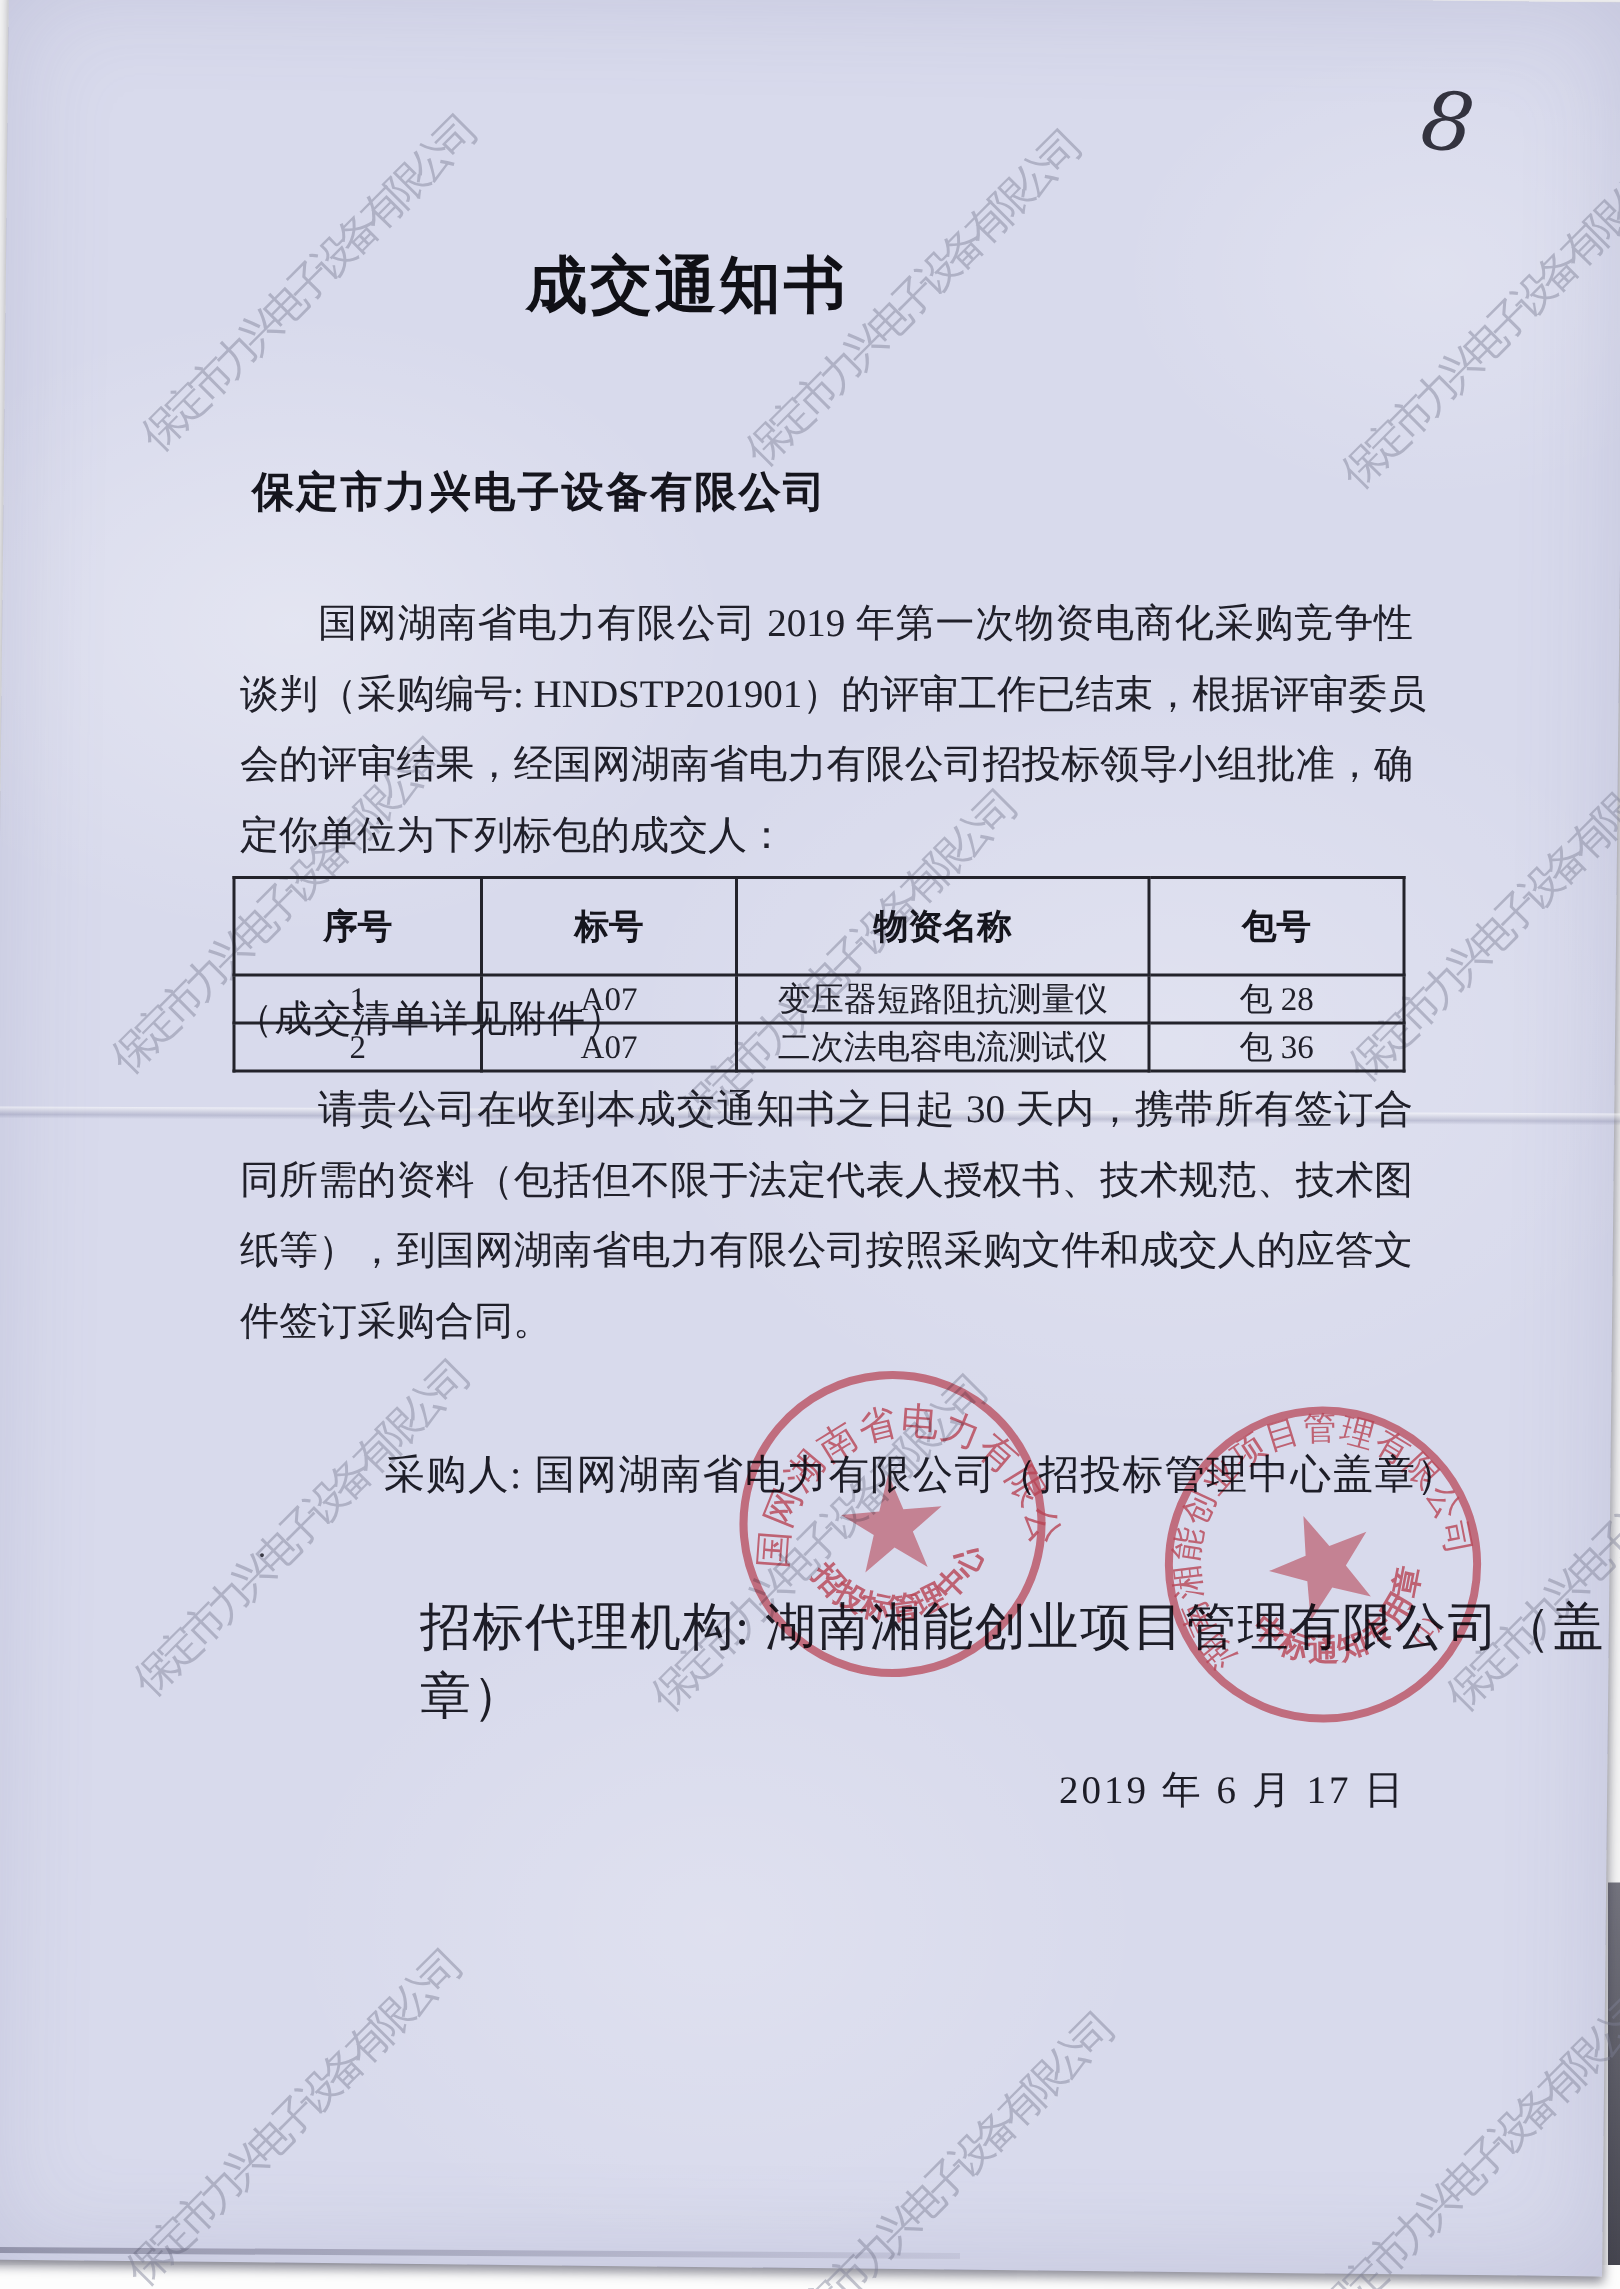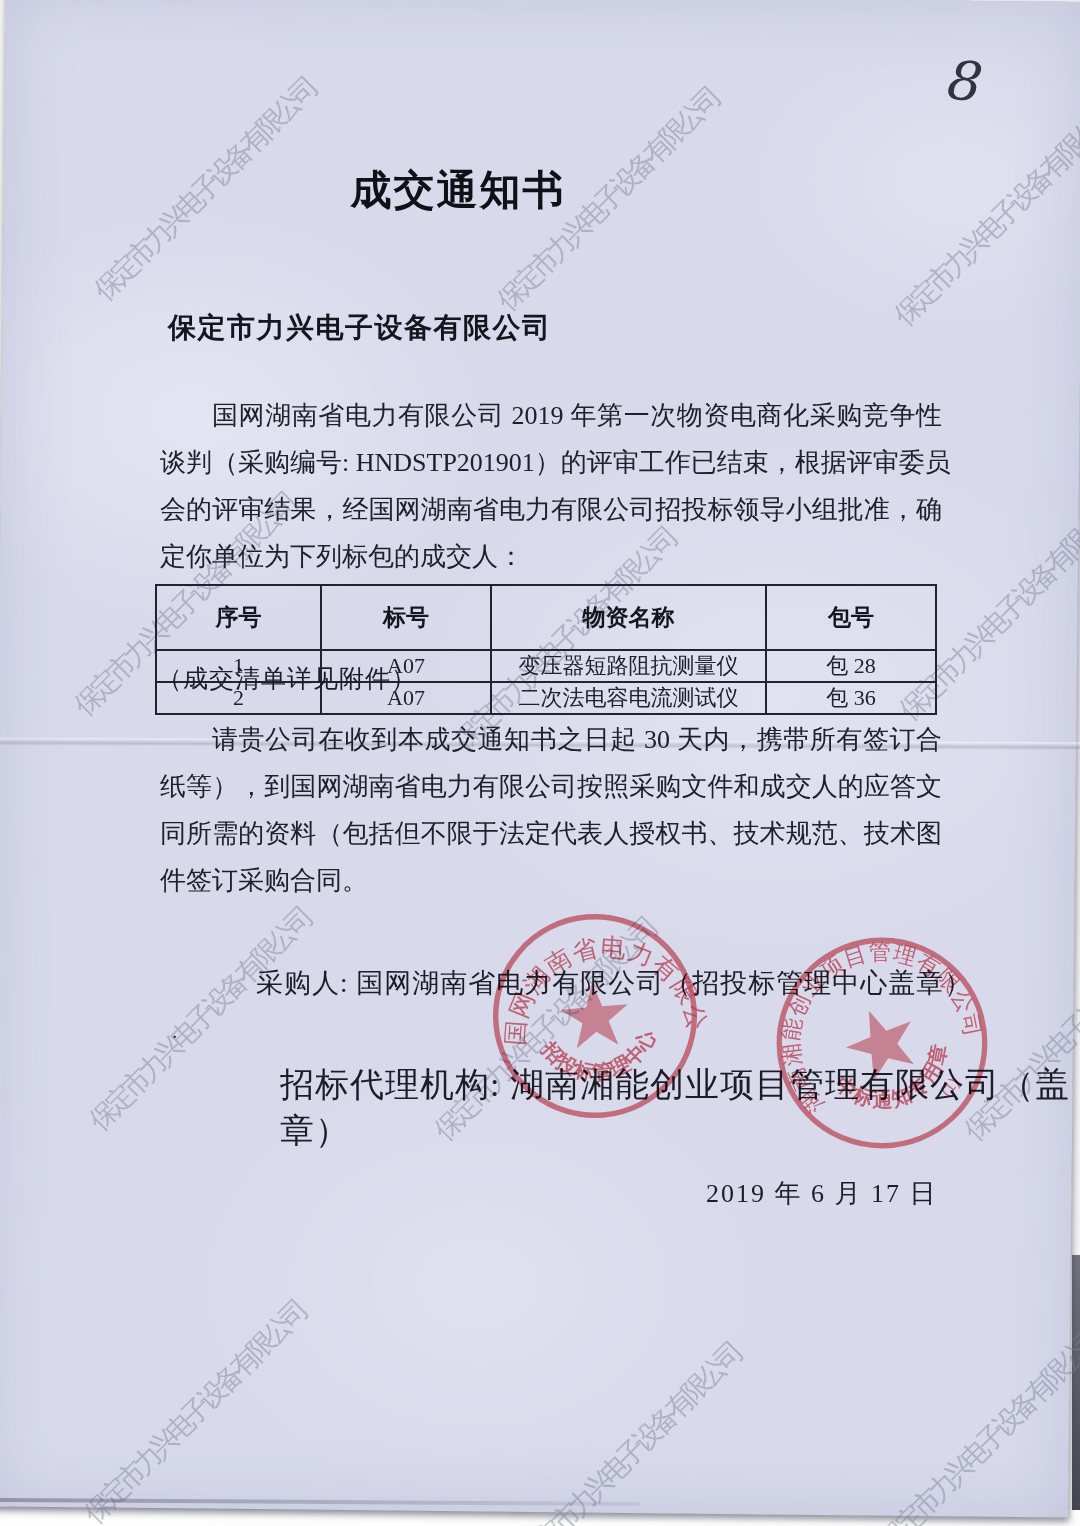--- a/index.html
+++ b/index.html
@@ -142,22 +142,22 @@
         <td>二次法电容电流测试仪</td>
         <td>包 36</td>
       </tr>
     </tbody>
       </table>
 
     <div class="note">（成交清单详见附件）</div>
 
     <div class="para" id="para2">
       <span class="line first">请贵公司在收到本成交通知书之日起 30 天内，携带所有签订合</span>
+      <span class="line">同所需的资料（包括但不限于法定代表人授权书、技术规范、技术图</span>
       <span class="line">纸等），到国网湖南省电力有限公司按照采购文件和成交人的应答文</span>
-      <span class="line">同所需的资料（包括但不限于法定代表人授权书、技术规范、技术图</span>
       <span class="line last">件签订采购合同。</span>
     </div>
 
     <div class="stray">·</div>
 
     <div class="buyer-line">采购人: 国网湖南省电力有限公司（招投标管理中心盖章）</div>
 
     <div class="agent-line">招标代理机构: 湖南湘能创业项目管理有限公司（盖章）</div>
 
     <div class="date-line">2019 年 6 月 17 日</div>

